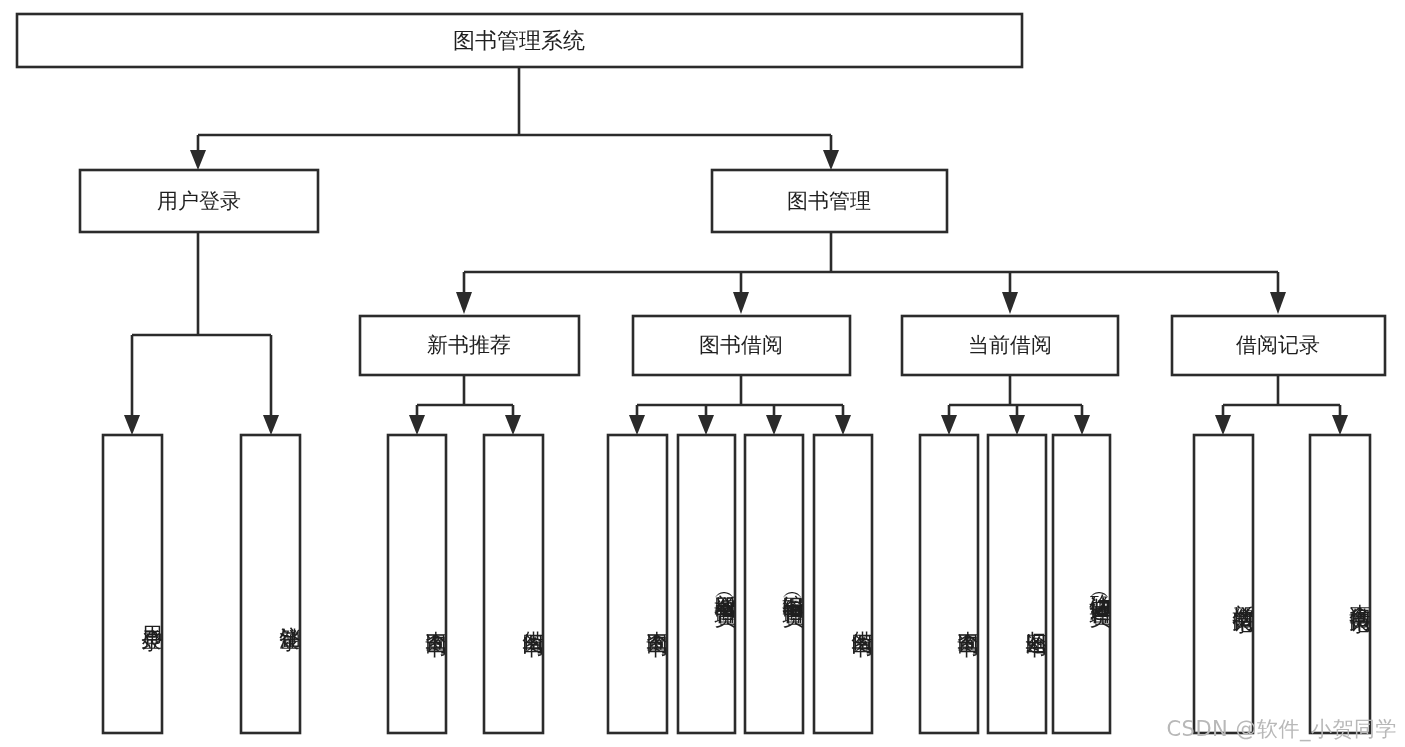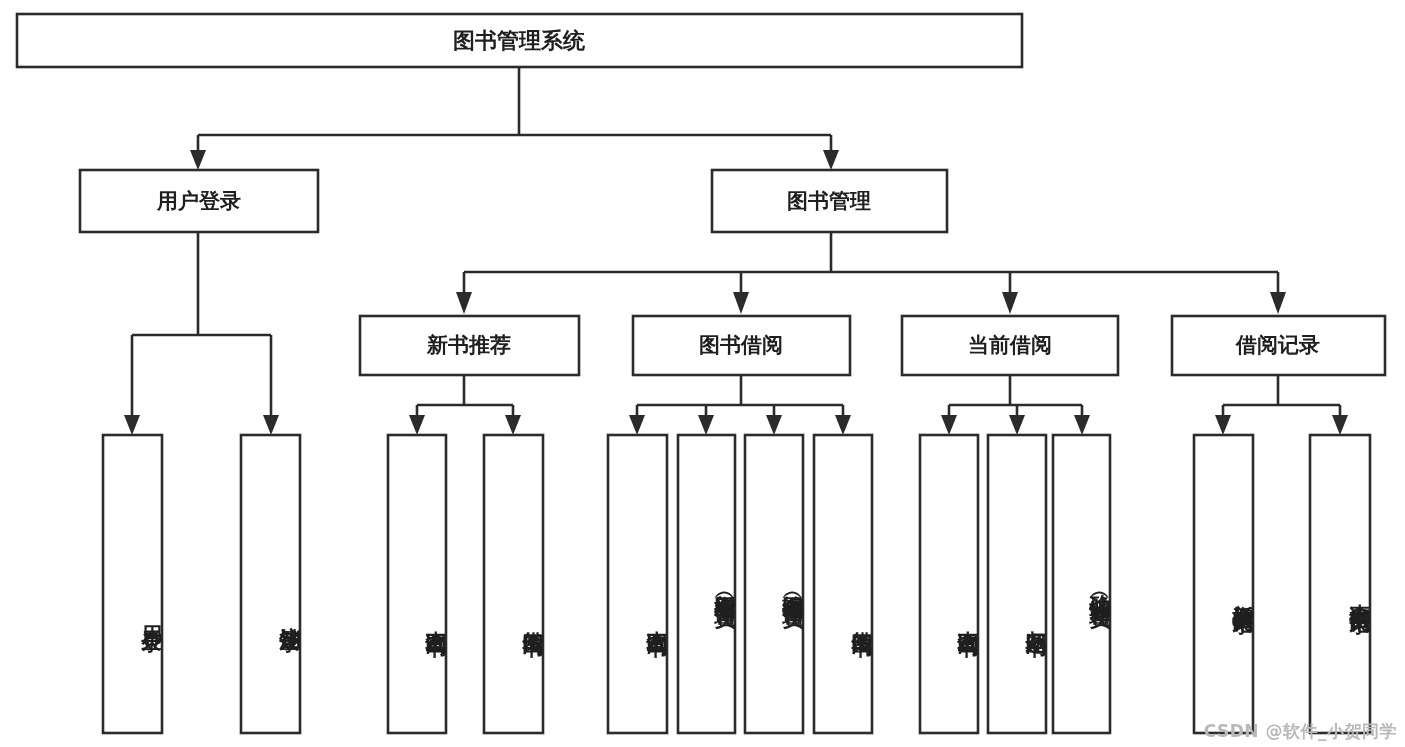--- a/index.html
+++ b/index.html
@@ -1,20 +1,20 @@
 <!DOCTYPE html>
 <html><head>
 <meta charset="utf-8">
 <style>
   html,body{margin:0;padding:0;background:#ffffff;}
   body{
     font-family:"DejaVu Sans","Liberation Sans",sans-serif;
     width:1405px;height:747px;overflow:hidden;position:relative;
   }
-  #diagram-root{position:relative;width:1405px;height:747px;background:#ffffff;font-weight:bold;}
+  #diagram-root{position:relative;width:1405px;height:747px;background:#ffffff;}
   svg#diagram-svg{position:absolute;left:0;top:0;width:1405px;height:747px;display:block;}
   .node-box{fill:#ffffff;stroke:#2b2b2b;stroke-width:2.6;}
   .link-line{stroke:#2b2b2b;stroke-width:2.6;fill:none;stroke-linecap:butt;}
   .arrow-head{fill:#2b2b2b;stroke:none;}
   .node-label-h{
     font-family:"DejaVu Sans","Liberation Sans",sans-serif;
     font-size:21px;fill:#1f1f1f;text-anchor:middle;dominant-baseline:middle;
   }
   .node-label-h.root{font-size:22px;}
   .leaf-label{
@@ -28,21 +28,21 @@
     letter-spacing:2px;
     white-space:nowrap;
     display:flex;
     align-items:flex-start;
     justify-content:center;
     pointer-events:none;
   }
   .watermark{
     position:absolute;right:8px;bottom:4px;
     font-family:"DejaVu Sans","Liberation Sans",sans-serif;
-    font-size:17px;color:#b8b8b8;letter-spacing:0.5px;white-space:nowrap;
+    font-size:21px;color:#b8b8b8;letter-spacing:0.5px;white-space:nowrap;
   }
 </style>
 </head>
 <body>
 
 <div id="diagram-root">
 
   <svg id="diagram-svg" viewBox="0 0 1405 747">
     <defs></defs>
 

